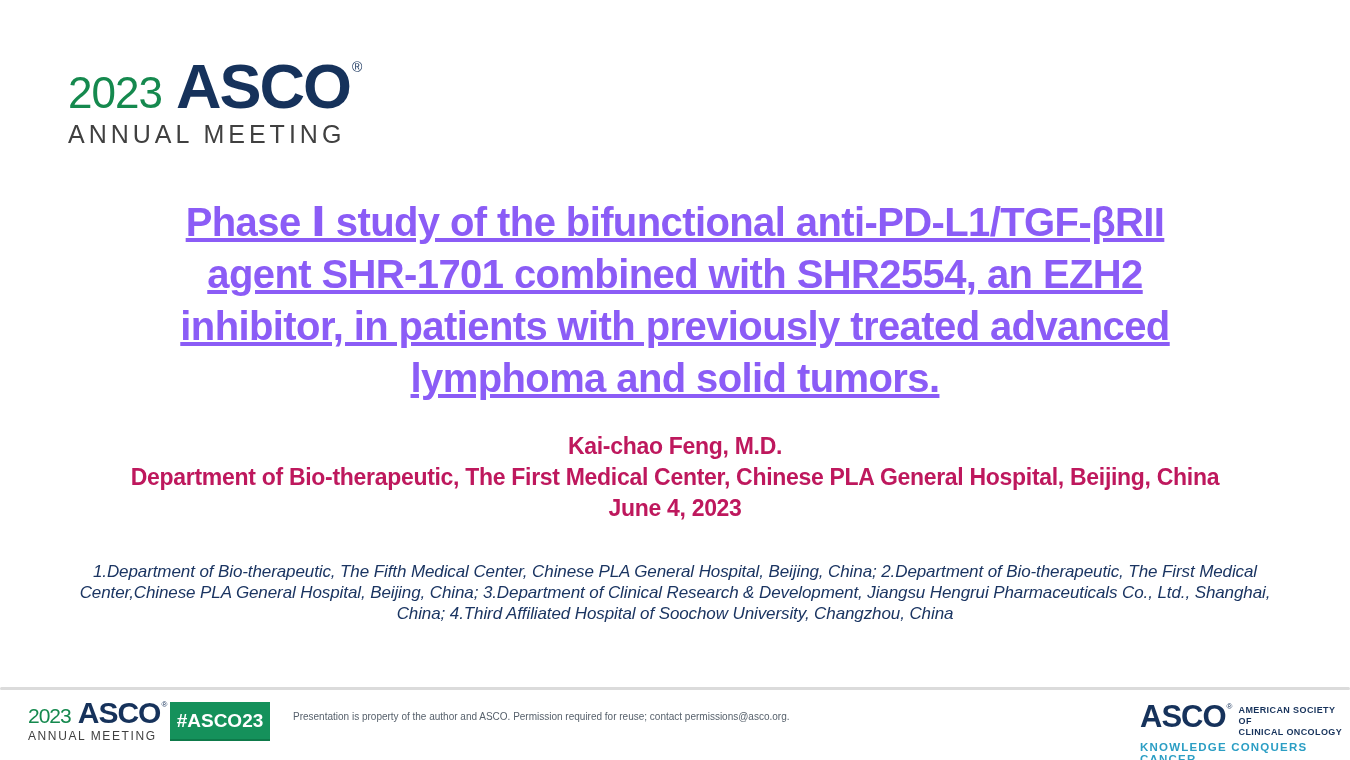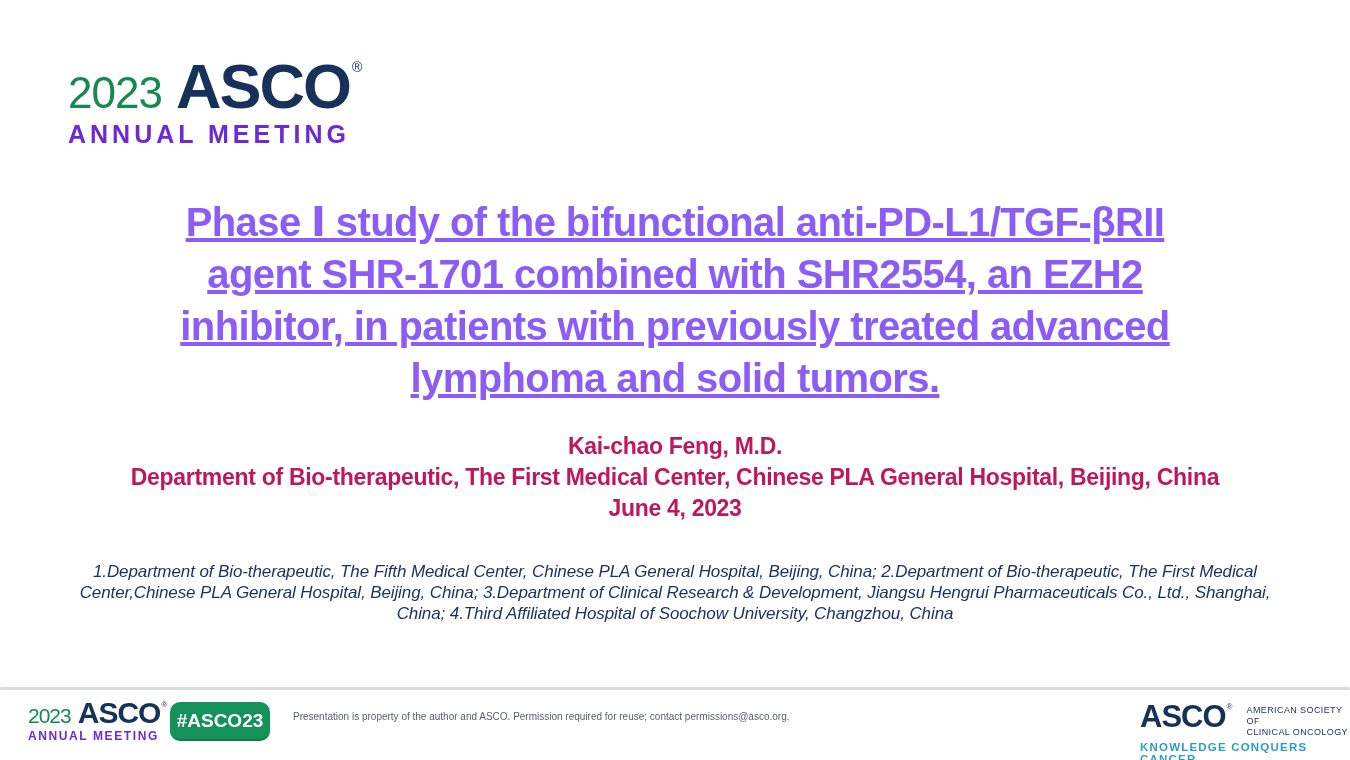--- a/index.html
+++ b/index.html
@@ -13,21 +13,21 @@
     background: #ffffff;
     overflow: hidden;
   }
 
   
   .logo-top { position: absolute; left: 68px; top: 55px; color: #15894E; }
   .logo-row { display: flex; align-items: baseline; gap: 14px; }
   .logo-year { font-size: 44px; font-weight: 400; color: #15894E; letter-spacing: -1px; }
   .logo-brand { font-size: 63px; font-weight: 800; color: #16325B; letter-spacing: -2px; line-height: 1; position: relative; }
   .logo-brand .reg { font-size: 14px; font-weight: 400; position: relative; top: -36px; left: 2px; letter-spacing: 0; }
-  .logo-sub { font-size: 25px; font-weight: 700; color: #6d28d9; letter-spacing: 4px; margin-top: 2px; }
+  .logo-sub { font-size: 25px; font-weight: 400; color: #404040; letter-spacing: 4px; margin-top: 2px; }
 
   
   .title {
     position: absolute; left: 0; top: 196px; width: 100%;
     text-align: center;
     color: #8b5cf6;
     font-size: 40px; font-weight: 700;
     line-height: 52px;
     letter-spacing: -0.6px;
     text-decoration: underline;
@@ -71,40 +71,39 @@
 
   .hashtag-badge {
     position: absolute; left: 170px; top: 702px;
     width: 100px; height: 39px;
     background: #15915B;
     border-bottom: 2px solid #0E7A4A;
     color: #ffffff;
     font-size: 19px; font-weight: 700;
     display: flex; align-items: center; justify-content: center;
     letter-spacing: 0px;
-    border-radius: 10px;
   }
 
   .presented { position: absolute; left: 293px; top: 705px; }
   .presented-row { display: flex; align-items: baseline; gap: 8px; }
   .presented-label {
     font-variant: small-caps;
     text-transform: lowercase;
     font-size: 13px; font-weight: 700;
     color: #3D4852; letter-spacing: 0.5px;
   }
   .presented-name { font-size: 16px; color: #3D4852; }
   .disclaimer { margin-top: 6px; font-size: 10px; color: #57616C; }
 
   .asco-right { position: absolute; left: 1140px; top: 701px; }
   .ar-top { display: flex; align-items: flex-start; gap: 7px; }
   .ar-brand { font-size: 31px; font-weight: 800; color: #16325B; letter-spacing: -1px; line-height: 1; position: relative; }
   .ar-brand .reg { font-size: 8px; font-weight: 400; position: relative; top: -18px; left: 1px; letter-spacing: 0; }
   .ar-society { display: flex; flex-direction: column; padding-top: 4px; }
-  .ar-society span { font-size: 9px; font-weight: 400; color: #16325B; letter-spacing: 0.4px; line-height: 11px; margin-left: 8px; }
+  .ar-society span { font-size: 9px; font-weight: 700; color: #16325B; letter-spacing: 0.4px; line-height: 11px; }
   .ar-tagline { margin-top: 3px; font-size: 11.5px; font-weight: 700; color: #2B9EC4; letter-spacing: 1.2px; }
 </style>
 </head>
 <body>
 
 <div class="slide">
 
   <div class="logo-top">
     <div class="logo-row">
       <span class="logo-year">2023</span>

